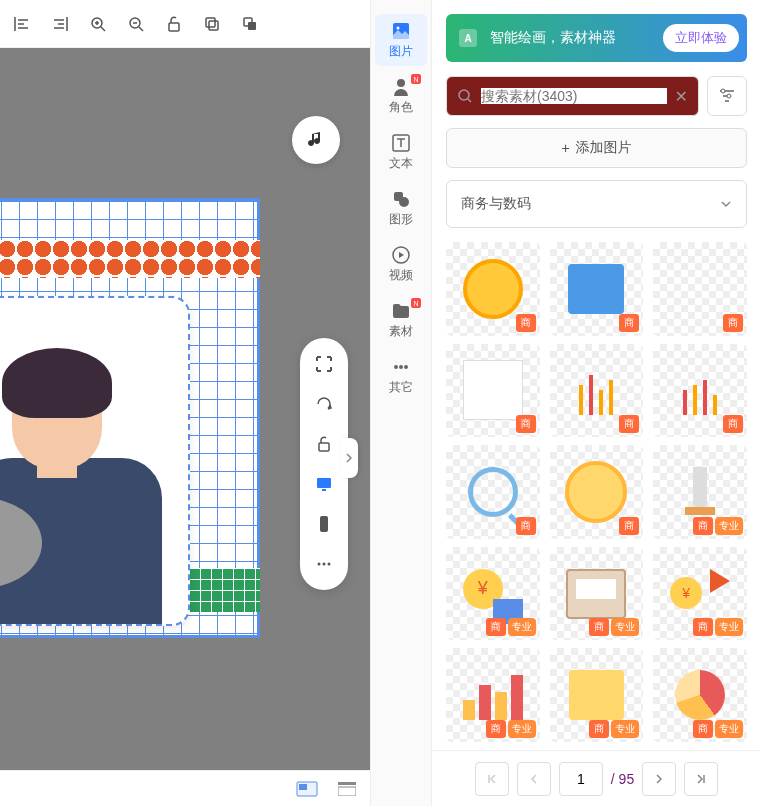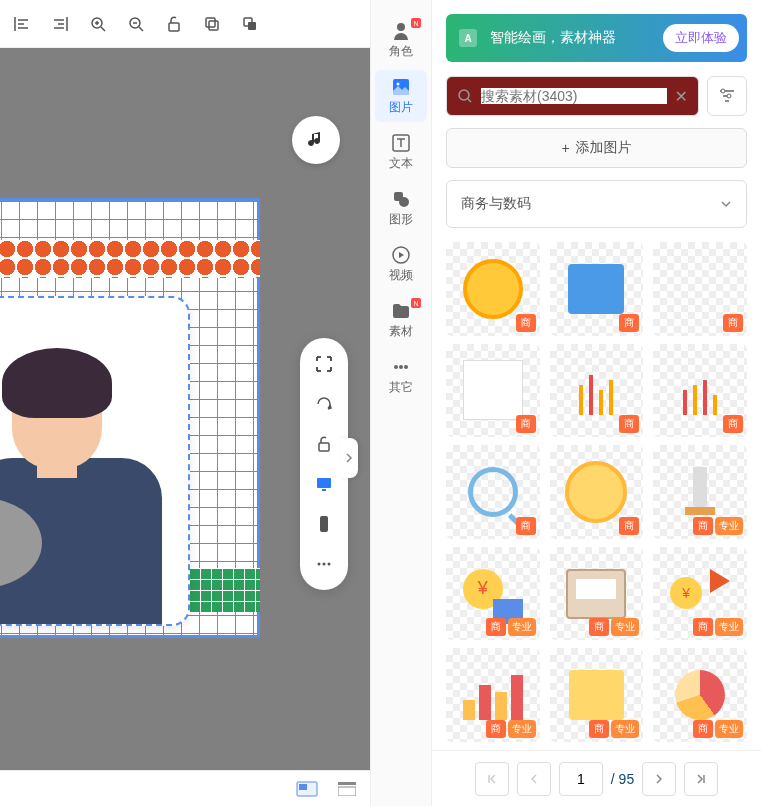--- a/index.html
+++ b/index.html
@@ -70,21 +70,21 @@
 .asset-arrow .a{position:absolute;right:0;top:0;width:0;height:0;border-left:20px solid #e85a2a;border-top:12px solid transparent;border-bottom:12px solid transparent}
 .asset-bars{width:60px;height:50px;display:flex;align-items:flex-end;gap:4px}
 .asset-bars span{flex:1;background:#ffc050}
 .asset-bars span.r{background:#e85a5a}
 .asset-gift{width:55px;height:50px;background:#ffd76a;position:relative;border-radius:4px}
 .asset-pie{width:50px;height:50px;border-radius:50%;background:conic-gradient(#e85a5a 0 40%,#ffc050 40% 70%,#ffe0a0 70% 100%)}
 .pagination{height:56px;display:flex;align-items:center;justify-content:center;gap:8px;border-top:1px solid #f0f0f0;margin:0 -14px}
 .pg-btn{width:34px;height:34px;border:1px solid #ddd;border-radius:4px;display:flex;align-items:center;justify-content:center;cursor:pointer;color:#888;background:#fff}
 .pg-btn.disabled{color:#ccc;cursor:not-allowed}
 .pg-input{width:44px;height:34px;border:1px solid #ddd;border-radius:4px;text-align:center;font-size:14px}
-.pg-total{font-size:14px;color:#0c4a6e}
+.pg-total{font-size:14px;color:#701a75}
 svg{display:block}
 </style>
 </head>
 <body>
 
 <div class="canvas-area">
   <div class="top-toolbar">
     <div class="tool-btn">
         <svg width="18" height="18" viewBox="0 0 18 18">
           <path d="M2 2v14M5 5h10M5 9h6M5 13h10" stroke="currentColor" stroke-width="1.5" fill="none"></path>
@@ -196,39 +196,39 @@
     <div class="bbtn">
         <svg width="18" height="14" viewBox="0 0 18 14">
           <rect x="0" y="0" width="18" height="3" fill="#888"></rect>
           <rect x="0" y="5" width="18" height="9" stroke="#888" fill="none"></rect>
         </svg>
       </div>
   </div>
 </div>
 
 <div class="nav-col">
-  <div class="nav-item">
-    <span class="nav-badge">N</span>
-    <span class="nicon">
-        <svg width="20" height="20" viewBox="0 0 20 20">
-          <circle cx="10" cy="6" r="4" fill="currentColor"></circle>
-          <path d="M3 19a7 7 0 0114 0z" fill="currentColor"></path>
-        </svg>
-      </span>
-    <span class="nlabel">角色</span>
-  </div>
   <div class="nav-item active">
     <span class="nicon">
         <svg width="20" height="20" viewBox="0 0 20 20">
           <rect x="2" y="2" width="16" height="16" rx="2" fill="currentColor"></rect>
           <circle cx="7" cy="7" r="1.5" fill="#fff"></circle>
           <path d="M2 14l5-5 4 4 3-3 4 4v2a2 2 0 01-2 2H4a2 2 0 01-2-2z" fill="#fff" opacity="0.6"></path>
         </svg>
       </span>
     <span class="nlabel">图片</span>
+  </div>
+  <div class="nav-item">
+    <span class="nav-badge">N</span>
+    <span class="nicon">
+        <svg width="20" height="20" viewBox="0 0 20 20">
+          <circle cx="10" cy="6" r="4" fill="currentColor"></circle>
+          <path d="M3 19a7 7 0 0114 0z" fill="currentColor"></path>
+        </svg>
+      </span>
+    <span class="nlabel">角色</span>
   </div>
   <div class="nav-item">
     <span class="nicon">
         <svg width="20" height="20" viewBox="0 0 20 20">
           <rect x="2" y="2" width="16" height="16" rx="2" stroke="currentColor" stroke-width="1.5" fill="none"></rect>
           <path d="M6 6h8M10 6v8" stroke="currentColor" stroke-width="1.5"></path>
         </svg>
       </span>
     <span class="nlabel">文本</span>
   </div>

